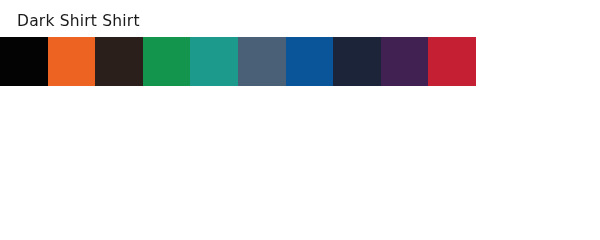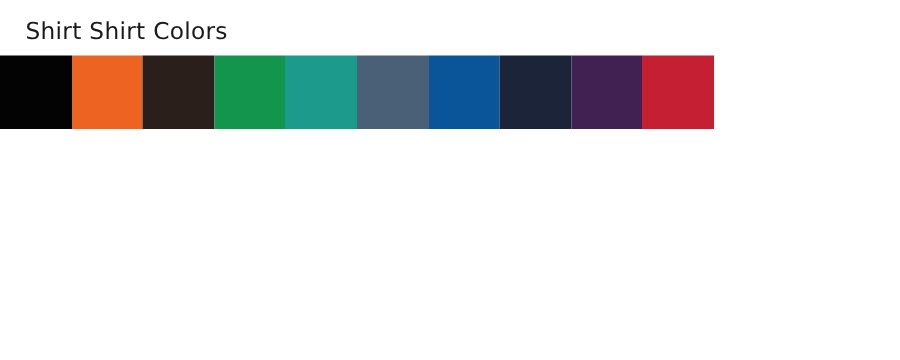--- a/index.html
+++ b/index.html
@@ -76,21 +76,21 @@
   .strip-dark .swatch {
     width: 47.6px;
   }
 </style>
 </head>
 <body>
 
 <div class="palette-page">
 
   <div class="section-dark">
-    <div class="palette-label label-dark">Shirt Shirt Colors</div>
+    <div class="palette-label label-dark">Dark Shirt Shirt</div>
     <div class="swatch-strip strip-dark">
         <div class="swatch" title="#030303" style="background: rgb(3, 3, 3);"></div>
         <div class="swatch" title="#ec6322" style="background: rgb(236, 99, 34);"></div>
         <div class="swatch" title="#2b1f1b" style="background: rgb(43, 31, 27);"></div>
         <div class="swatch" title="#13954d" style="background: rgb(19, 149, 77);"></div>
         <div class="swatch" title="#1c9a8b" style="background: rgb(28, 154, 139);"></div>
         <div class="swatch" title="#4a6076" style="background: rgb(74, 96, 118);"></div>
         <div class="swatch" title="#0a5499" style="background: rgb(10, 84, 153);"></div>
         <div class="swatch" title="#1c2439" style="background: rgb(28, 36, 57);"></div>
         <div class="swatch" title="#412152" style="background: rgb(65, 33, 82);"></div>

